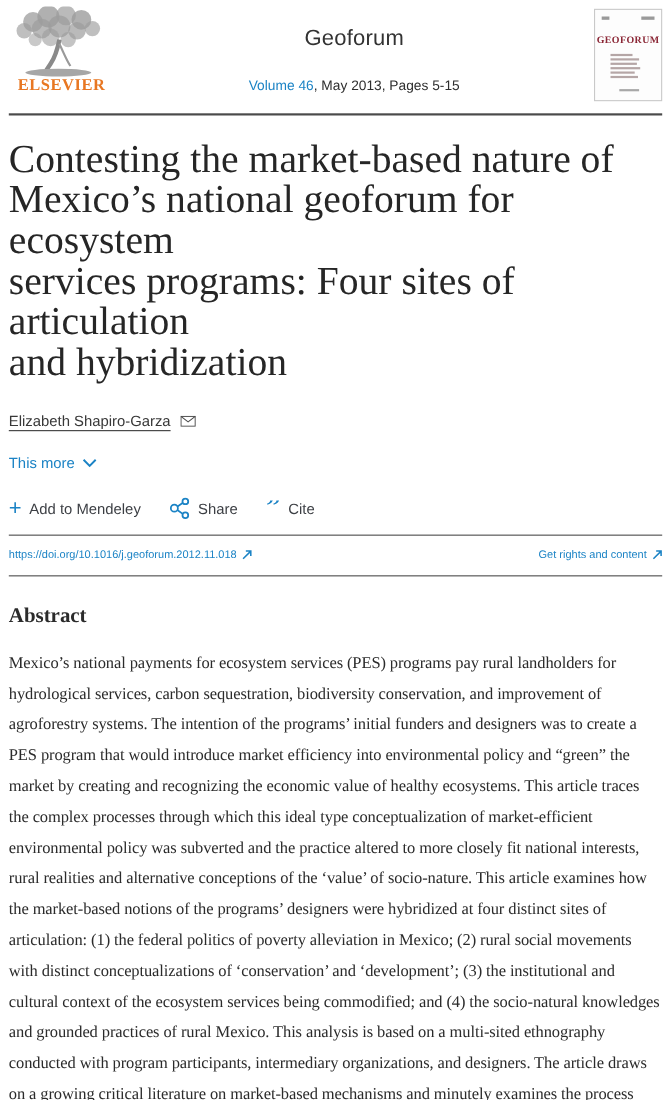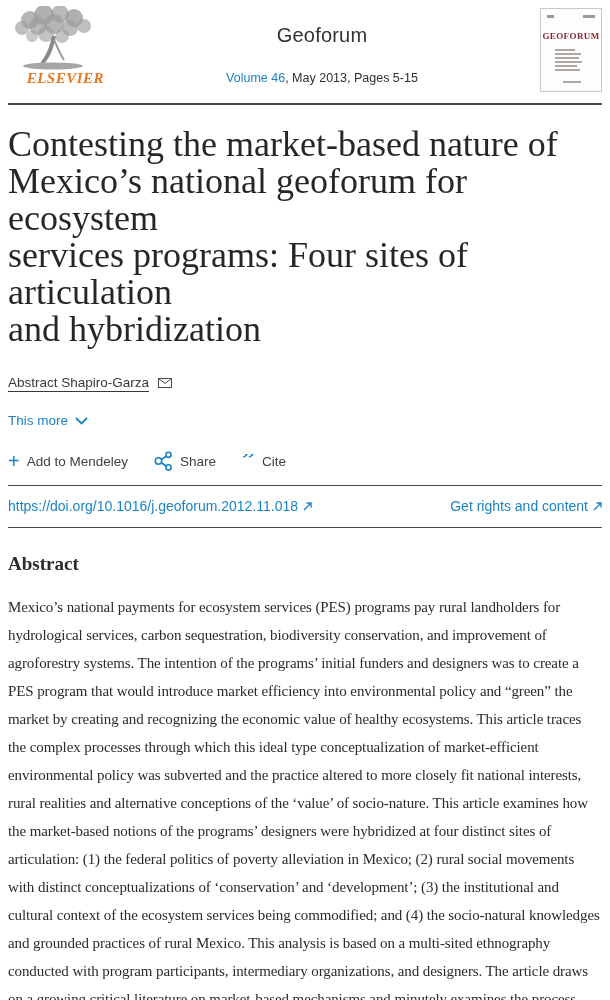--- a/index.html
+++ b/index.html
@@ -1,21 +1,21 @@
 <!DOCTYPE html>
 <html><head>
 <meta charset="utf-8">
 <style>
   html,body{margin:0;padding:0;background:#fff;}
   body{width:610px;font-family:"Liberation Sans",sans-serif;color:#2e2e2e;}
   .page{padding:0 8px;}
 
   
   .header{display:flex;align-items:flex-start;justify-content:space-between;padding-top:6px;height:97px;}
-  .logo-block{width:96px;text-align:right;font-style:italic;}
+  .logo-block{width:96px;text-align:center;}
   .logo-block .wordmark{color:#e87722;font-family:"Liberation Serif",serif;font-weight:bold;font-size:15px;letter-spacing:.5px;margin-top:-2px;}
   .head-center{flex:1;text-align:center;padding-top:18px;}
   .journal-title{font-size:20px;color:#333;letter-spacing:.2px;text-decoration:none;display:inline-block;}
   .vol-line{margin-top:24px;font-size:12.5px;color:#2e2e2e;}
   .vol-line a{color:#1b83c5;text-decoration:none;}
   .cover{width:62px;height:84px;border:1px solid #c9c9c9;background:#fdfdfd;box-sizing:border-box;position:relative;margin-top:2px;}
   .cover .tiny{position:absolute;background:#9a9a9a;height:3px;}
   .cover .t1{left:6px;top:6px;width:7px;}
   .cover .t2{right:6px;top:6px;width:12px;}
   .cover-title{position:absolute;top:22px;left:0;right:0;text-align:center;color:#8b2736;font-family:"Liberation Serif",serif;font-size:9px;font-weight:bold;letter-spacing:.4px;}
@@ -32,21 +32,21 @@
   .title span{display:block;}
   .author-row{margin-top:27px;font-size:13.5px;}
   .author-link{color:#383838;text-decoration:underline;text-underline-offset:4px;cursor:pointer;}
   .env{display:inline-block;margin-left:5px;vertical-align:-1px;}
   .showmore{margin-top:23px;font-size:13.5px;color:#1b83c5;cursor:pointer;display:inline-flex;align-items:center;gap:7px;}
   .toolbar{margin-top:22px;display:flex;align-items:center;gap:26px;font-size:13.5px;color:#3c3f44;padding-bottom:14px;}
   .tb-btn{display:inline-flex;align-items:center;gap:7px;cursor:pointer;}
   .plus{color:#1b83c5;font-size:20px;font-weight:400;line-height:14px;}
   .quote{color:#1b83c5;font-family:"Liberation Serif",serif;font-weight:bold;font-size:26px;line-height:10px;height:14px;overflow:hidden;display:inline-block;}
 
-  .doi-row{display:flex;justify-content:space-between;padding:12px 0 13px 0;font-size:14px;}
+  .doi-row{display:flex;justify-content:space-between;padding:12px 0 13px 0;font-size:10px;}
   .doi-row a{color:#1b83c5;text-decoration:none;display:inline-flex;align-items:center;gap:5px;}
 
   
   .abs-head{font-family:"Liberation Serif",serif;font-weight:bold;font-size:19px;color:#2b2b2b;margin:25px 0 0 0;}
   .abs-text{font-family:"Liberation Serif",serif;font-size:15px;line-height:28px;color:#2b2b2b;margin:18px 0 0 0;letter-spacing:-0.1px;}
   svg{display:block;}
 </style>
 </head>
 <body>
 
@@ -106,21 +106,21 @@
   
   <h1 class="title">
     <span>Contesting the market-based nature of</span>
     <span>Mexico’s national geoforum for ecosystem</span>
     <span>services programs: Four sites of articulation</span>
     <span>and hybridization</span>
   </h1>
 
   
   <div class="author-row">
-    <span class="author-link">Abstract Shapiro-Garza</span>
+    <span class="author-link">Elizabeth Shapiro-Garza</span>
     <span class="env">
       <svg width="14" height="10" viewBox="0 0 14 10">
         <rect x="0.5" y="0.5" width="13" height="9" fill="none" stroke="#4a4a4a"></rect>
         <path d="M0.5 0.5 L7 5.5 L13.5 0.5" fill="none" stroke="#4a4a4a"></path>
       </svg>
     </span>
   </div>
 
   
   <div class="showmore">

